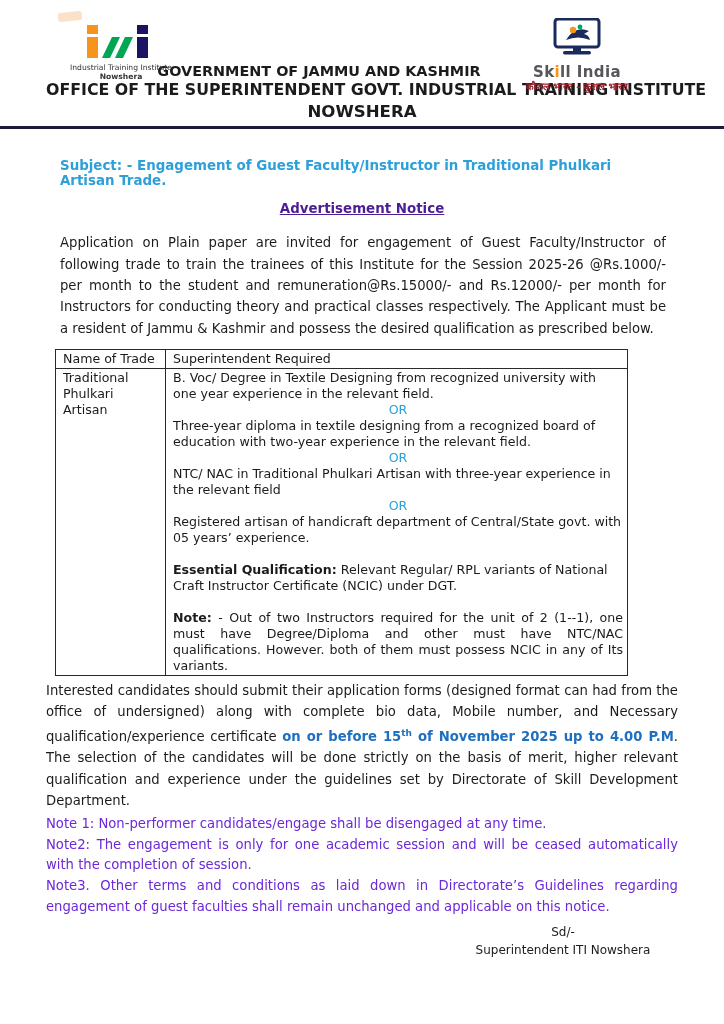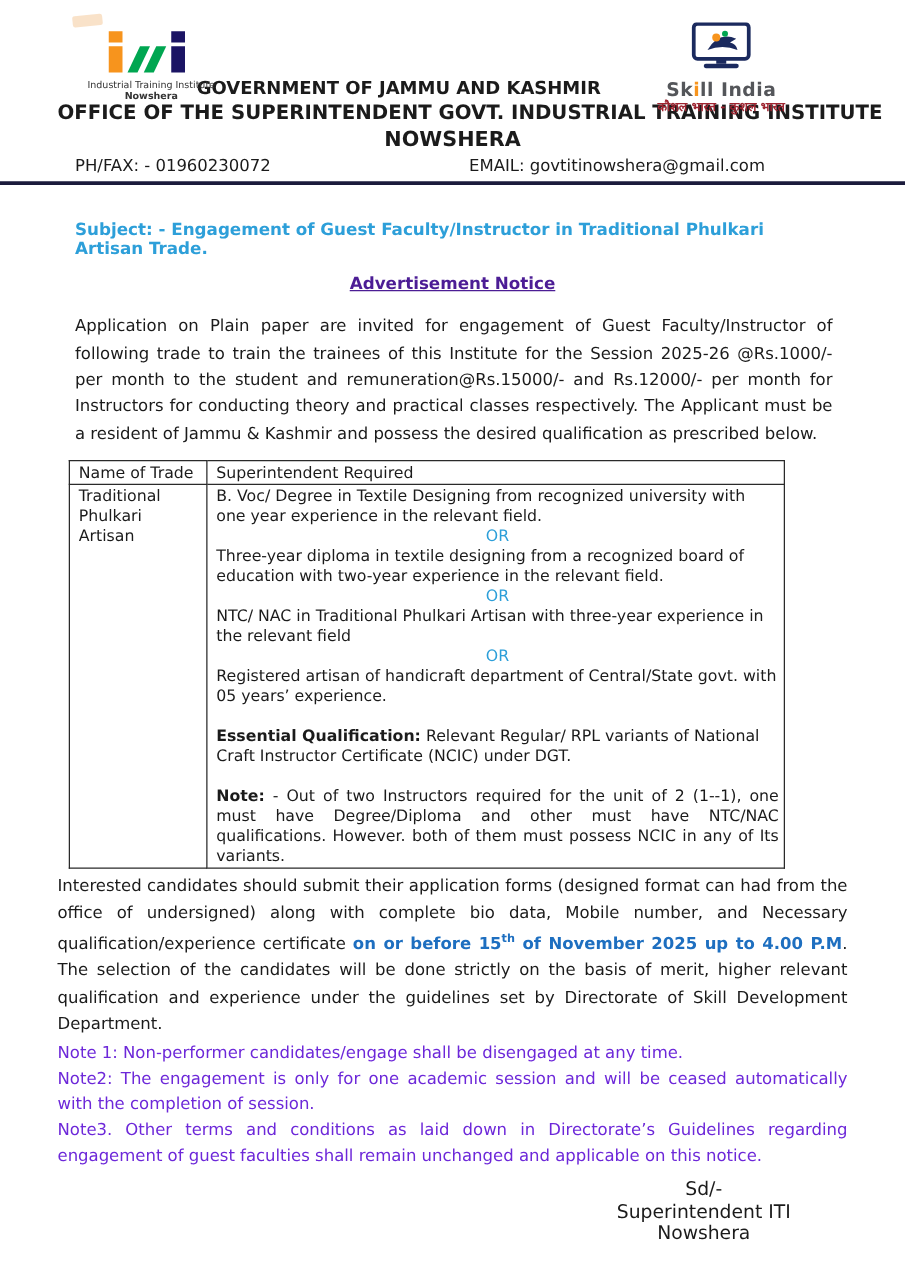--- a/index.html
+++ b/index.html
@@ -38,21 +38,21 @@
   .or{text-align:center;color:#2D9FD9;}
   .sp{height:16px;}
   .tjust{text-align:justify;}
   b.blk{font-weight:bold;}
   
   .closing{margin:4px 0 0 0;font-size:13.2px;line-height:21.3px;text-align:justify;}
   .deadline{color:#1E6FC0;font-weight:bold;}
   .deadline sup{font-size:9px;}
   .notes{margin-top:3px;color:#6d28d9;font-size:13.2px;line-height:20.6px;}
   .notes p{margin:0;text-align:justify;}
-  .sig{margin:7px 10px 0 auto;width:210px;text-align:center;font-size:15px;line-height:17.5px;}
+  .sig{margin:7px 10px 0 auto;width:210px;text-align:center;font-size:12px;line-height:17.5px;}
 </style>
 </head>
 <body>
 
 <div class="smudge"></div>
 
 <div class="page">
 
   <div class="header">
 
@@ -79,24 +79,20 @@
         <rect x="46" y="33" width="28" height="3.5" rx="1.7" fill="#1B2A5E"></rect>
       </svg>
       <div class="skill-name"><span>Sk</span><span class="i-dot">i</span><span>ll India</span></div>
       <div class="skill-tag">कौशल भारत - कुशल भारत</div>
     </div>
 
     <div class="h-gov">GOVERNMENT OF JAMMU AND KASHMIR</div>
     <div class="h-office">OFFICE OF THE SUPERINTENDENT GOVT. INDUSTRIAL TRAINING INSTITUTE</div>
     <div class="h-now">NOWSHERA</div>
 
-    <div class="h-contact">
-      <span>PH/FAX: - 01960230072</span>
-      <span>EMAIL: govtitinowshera@gmail.com</span>
-    </div>
     <div class="rule"></div>
   </div>
 
   <div class="subject">Subject: - Engagement of Guest Faculty/Instructor in Traditional Phulkari Artisan Trade.</div>
   <div class="adv">Advertisement Notice</div>
 
   <div class="para1">Application on Plain paper are invited for engagement of Guest Faculty/Instructor of following trade to train the trainees of this Institute for the Session 2025-26 @Rs.1000/- per month to the student and remuneration@Rs.15000/- and Rs.12000/- per month for Instructors for conducting theory and practical classes respectively. The Applicant must be a resident of Jammu &amp; Kashmir and possess the desired qualification as prescribed below.</div>
 
   <table class="qual">
     <colgroup>

